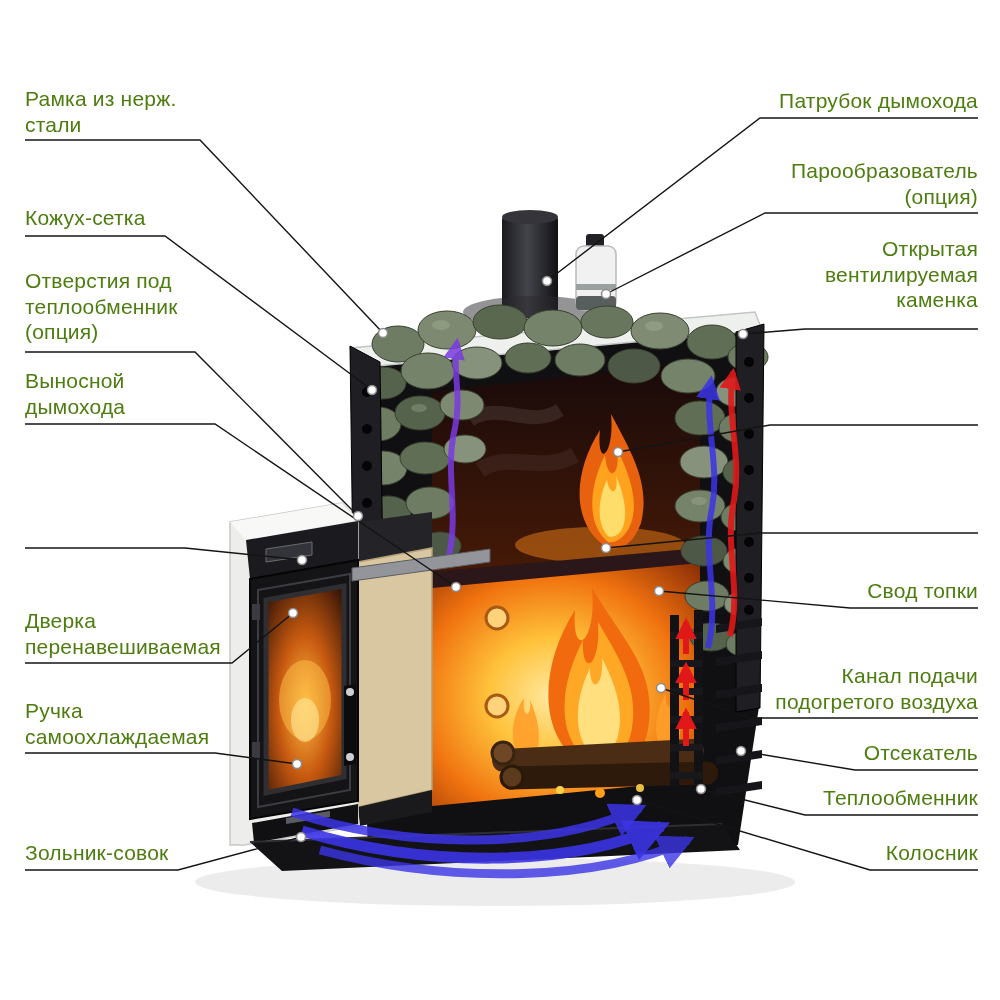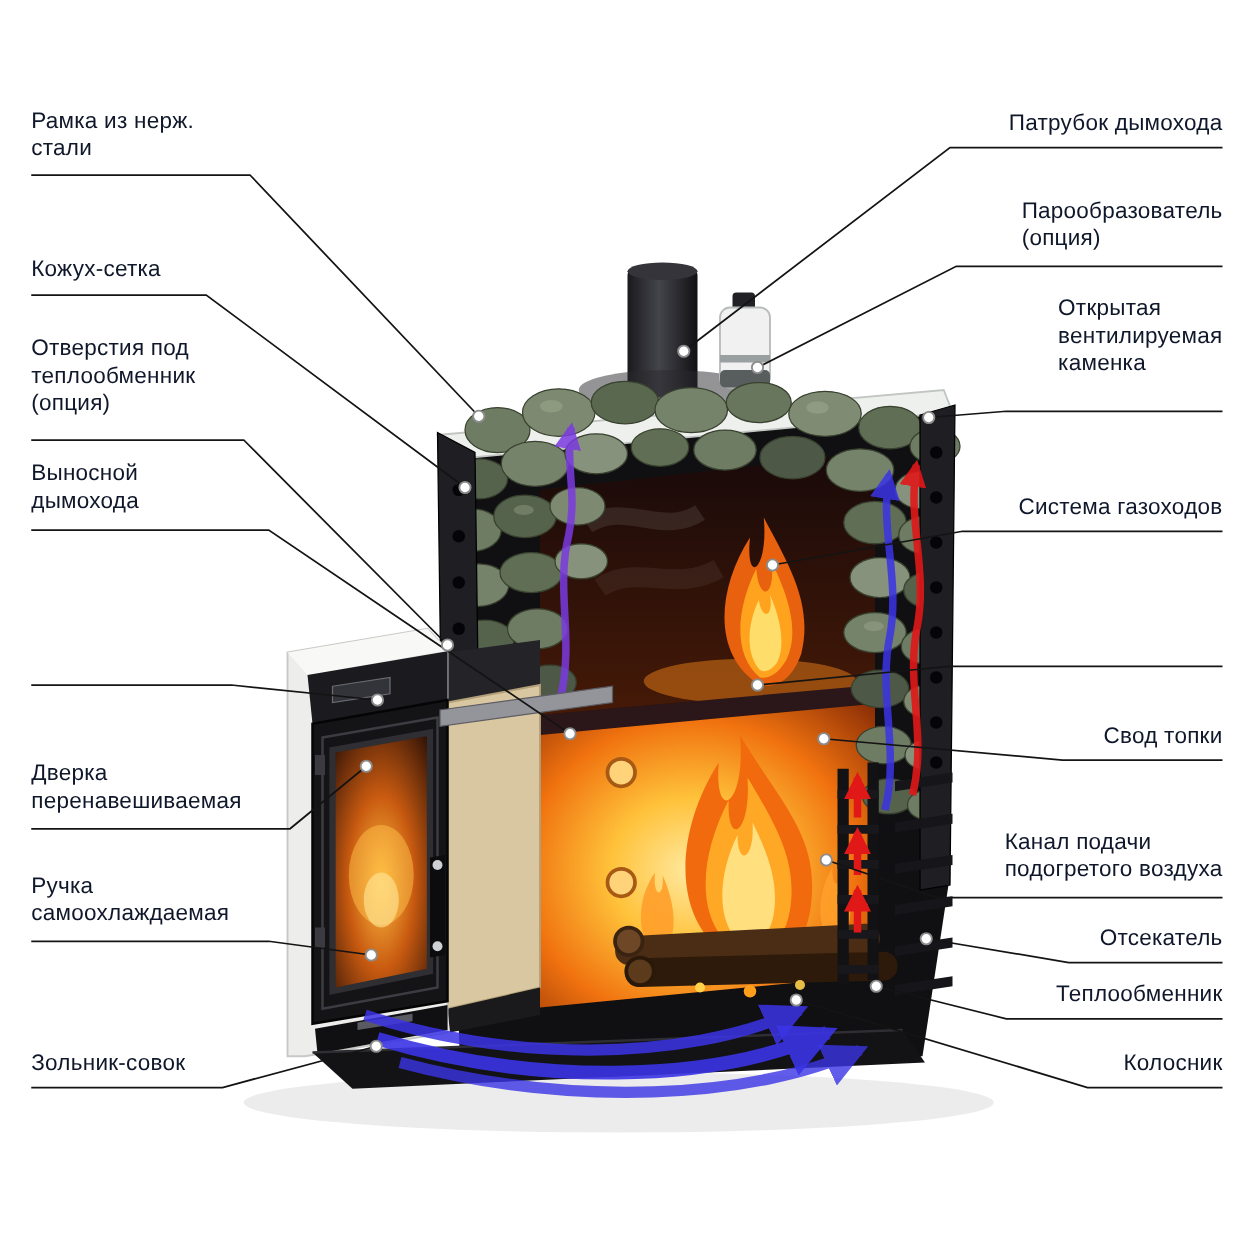--- a/index.html
+++ b/index.html
@@ -3,24 +3,24 @@
 <meta charset="utf-8">
 <style>
   * { margin:0; padding:0; box-sizing:border-box; }
   html,body { background:#ffffff; }
   .stage {
     position:relative; width:1000px; height:1000px; background:#ffffff;
     font-family:"Liberation Sans","DejaVu Sans",sans-serif; overflow:hidden;
   }
   .art { position:absolute; left:0; top:0; width:1000px; height:1000px; }
   .label {
-    position:absolute; font-size:18px; line-height:1.22; color:#0f172a;
+    position:absolute; font-size:21px; line-height:1.22; color:#4d7c0f;
     white-space:pre-line; letter-spacing:.2px;
   }
-  .label.right { text-align:left; }
+  .label.right { text-align:right; }
 </style>
 </head>
 <body>
 
 <div class="stage">
 
   <svg class="art" viewBox="0 0 1000 1000" xmlns="http://www.w3.org/2000/svg">
     <defs>
       <linearGradient id="metalGrad" x1="0" y1="0" x2="1" y2="0">
         <stop offset="0%" stop-color="#1a1a1e"></stop>
@@ -291,21 +291,20 @@
   <div class="label left" style="left:25px;top:608px">Дверка
 перенавешиваемая</div>
   <div class="label left" style="left:25px;top:840px">Зольник-совок</div>
 
   <div class="label right" style="right:22px;top:88px">Патрубок дымохода</div>
   <div class="label right" style="right:22px;top:158px">Парообразователь
 (опция)</div>
   <div class="label right" style="right:22px;top:236px">Открытая
 вентилируемая
 каменка</div>
-  <div class="label right" style="right:22px;top:395px">Система газоходов</div>
   <div class="label right" style="right:22px;top:578px">Свод топки</div>
   <div class="label right" style="right:22px;top:663px">Канал подачи
 подогретого воздуха</div>
   <div class="label right" style="right:22px;top:740px">Отсекатель</div>
   <div class="label right" style="right:22px;top:785px">Теплообменник</div>
   <div class="label right" style="right:22px;top:840px">Колосник</div>
 
 </div>
 
 </body></html>

